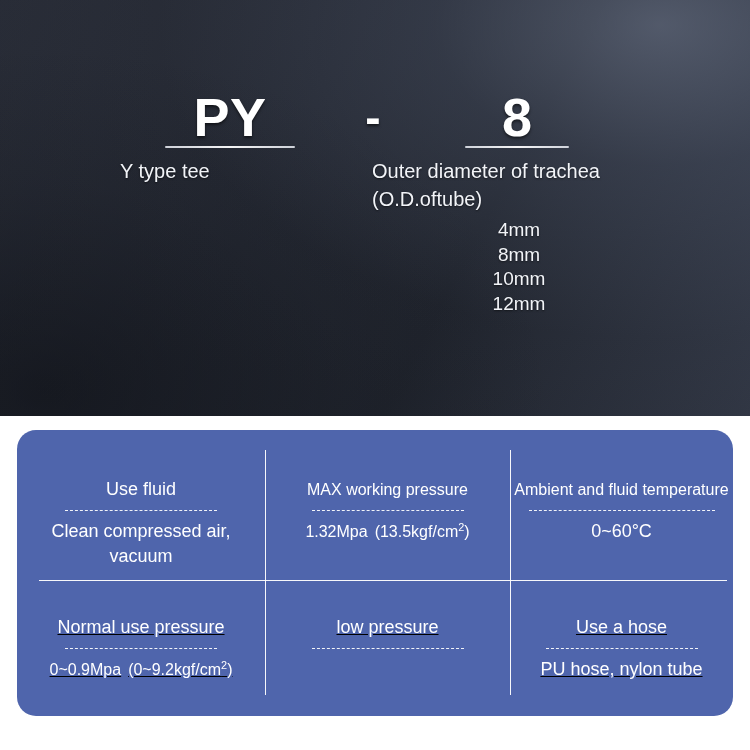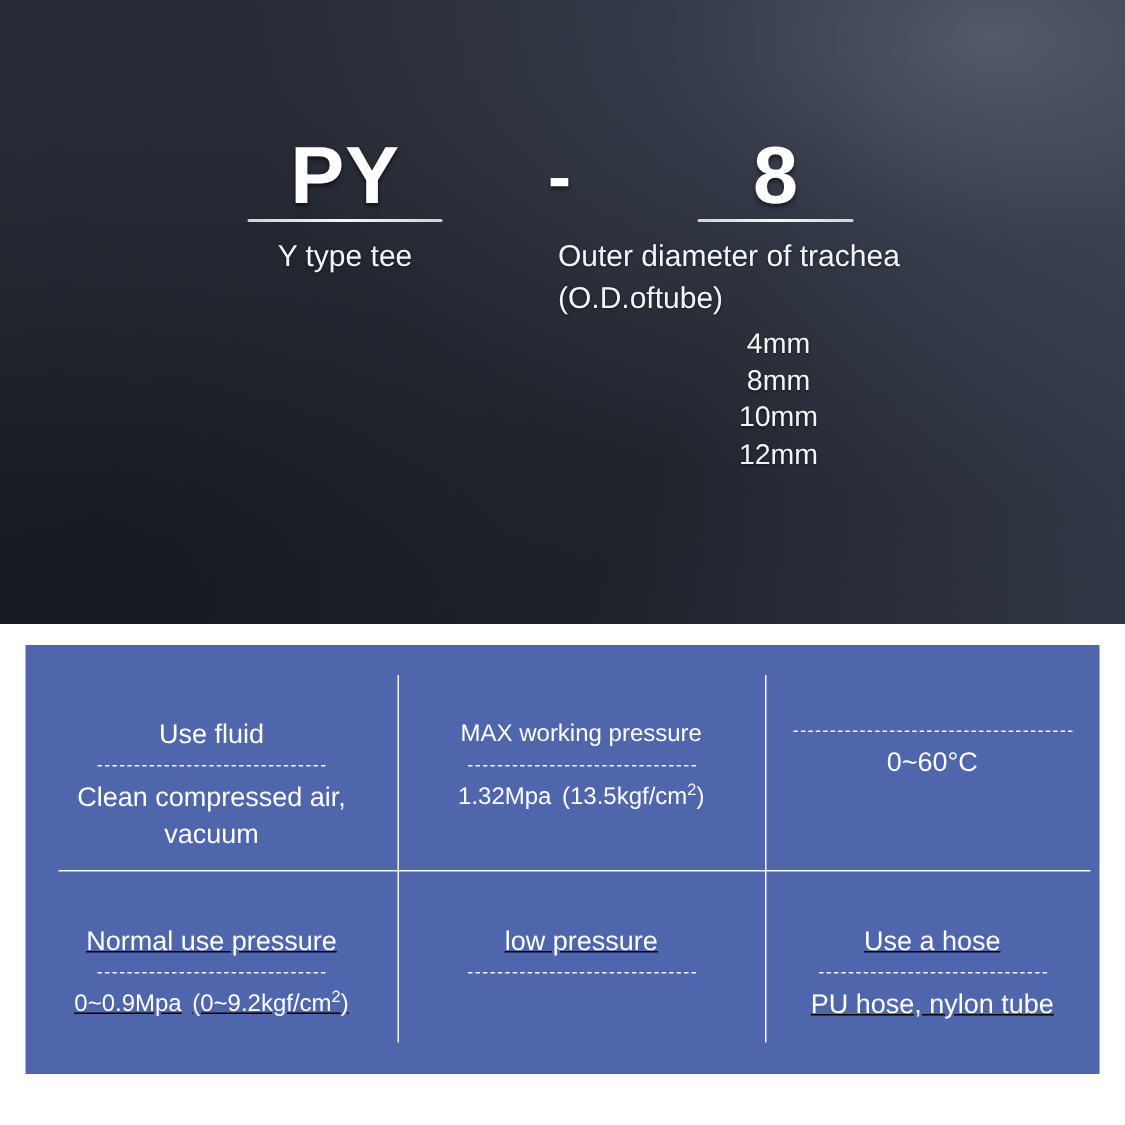--- a/index.html
+++ b/index.html
@@ -91,21 +91,21 @@
   }
   .rule-left  { left: 165px; top: 146px; width: 130px; }
   .rule-right { left: 465px; top: 146px; width: 104px; }
 
   
   .label-left {
     position: absolute;
     left: 120px;
     top: 157px;
     width: 220px;
-    text-align: center;
+    text-align: left;
     font-size: 20px;
     line-height: 28px;
     color: #f2f4f8;
     text-shadow: 0 1px 2px rgba(0,0,0,0.5);
   }
   .label-right {
     position: absolute;
     left: 372px;
     top: 157px;
     width: 290px;
@@ -134,20 +134,21 @@
   .spec-table {
     position: absolute;
     left: 17px;
     top: 430px;
     width: 716px;
     height: 286px;
     background: #4f65ac;
     display: grid;
     grid-template-columns: 248px 245px 223px;
     grid-template-rows: 150px 136px;
+    border-radius: 19px;
   }
 
   .cell {
     position: relative;
     padding: 0 6px;
     display: flex;
     flex-direction: column;
     align-items: center;
     justify-content: flex-start;
     box-sizing: border-box;
@@ -244,20 +245,21 @@
 
   <div class="cell r1">
     <div class="cell-title sm">MAX working pressure</div>
     <div class="cell-dash"></div>
     <div class="cell-value sm">
       <span>1.32Mpa</span><span class="gap"></span><span>(13.5kgf/cm</span><sup>2</sup><span>)</span>
     </div>
   </div>
 
   <div class="cell r1">
+    <div class="cell-title sm">Ambient and fluid temperature</div>
     <div class="cell-dash wide"></div>
     <div class="cell-value">0~60°C</div>
   </div>
 
   <div class="cell r2">
     <div class="cell-title">Normal use pressure</div>
     <div class="cell-dash"></div>
     <div class="cell-value sm">
       <span>0~0.9Mpa</span><span class="gap"></span><span>(0~9.2kgf/cm</span><sup>2</sup><span>)</span>
     </div>

